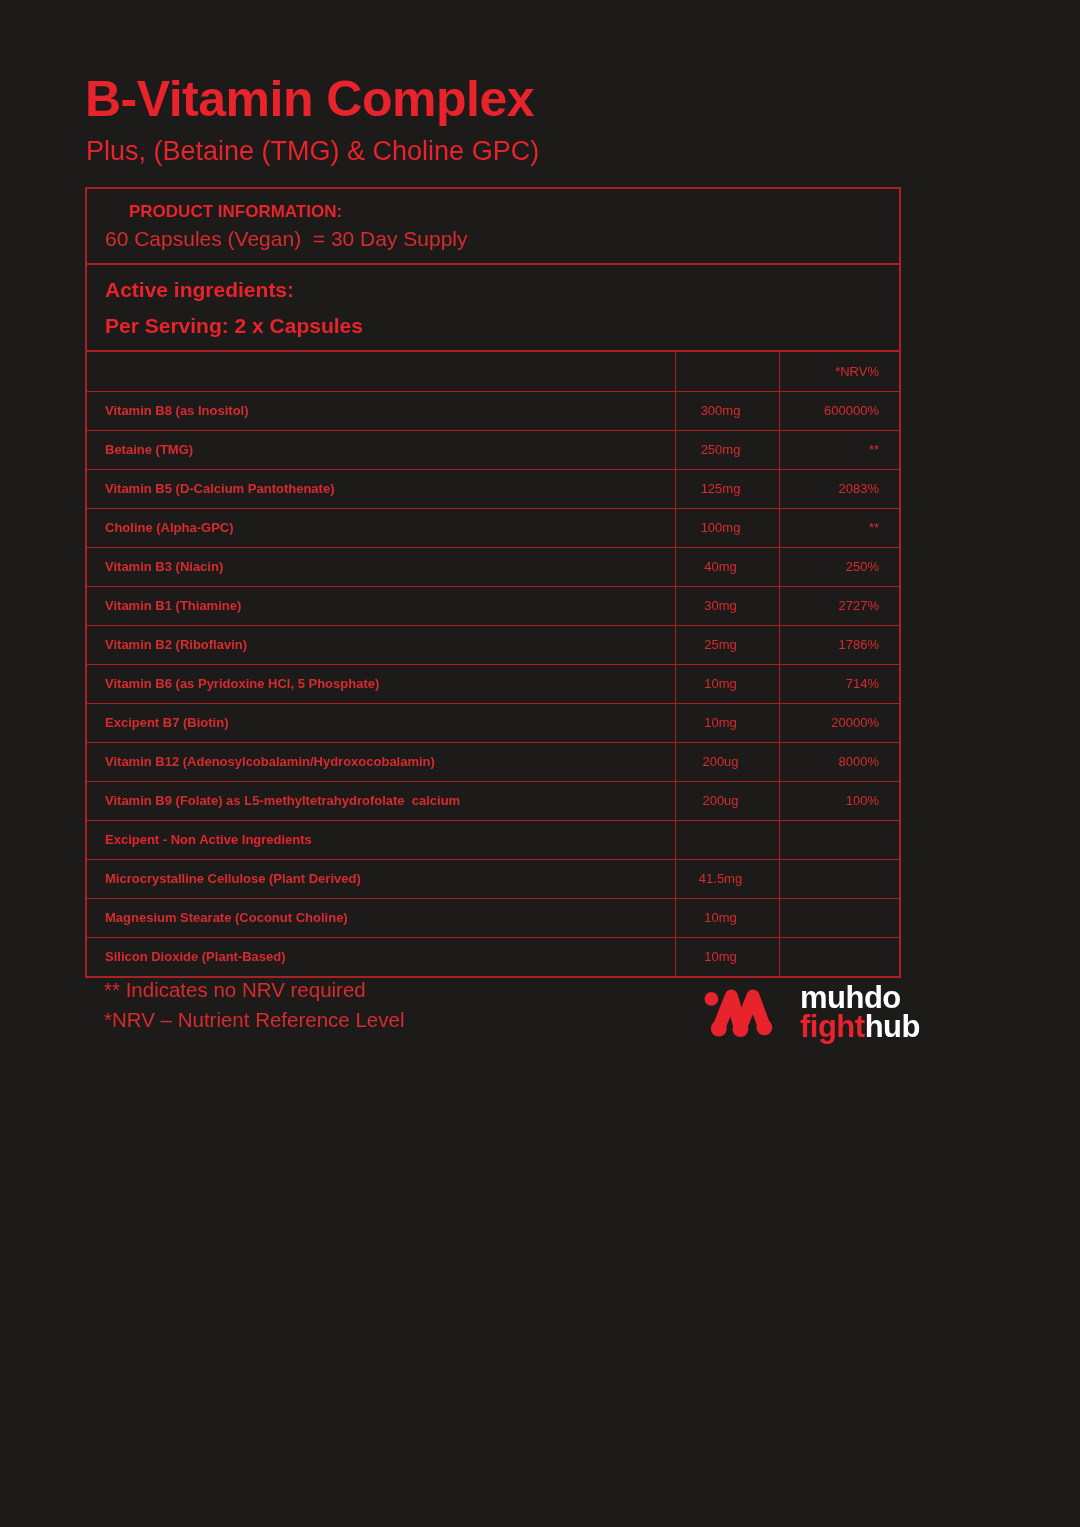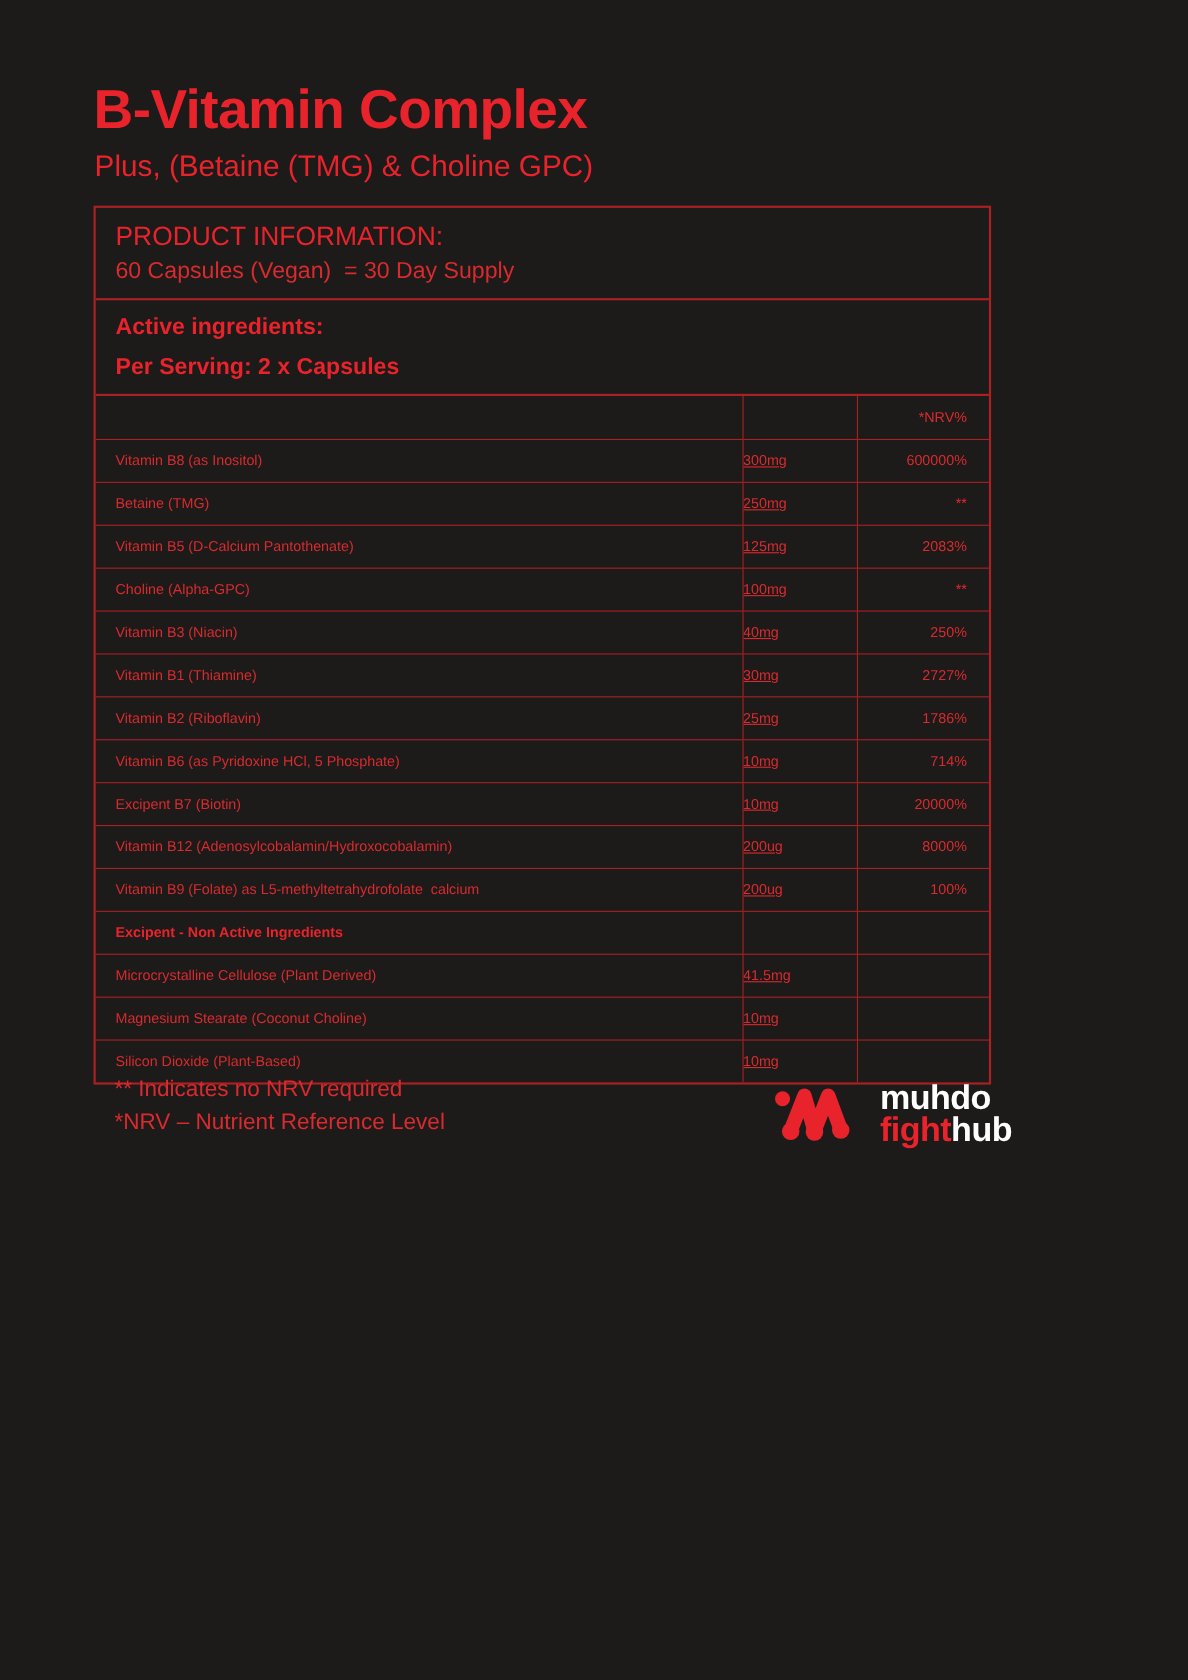--- a/index.html
+++ b/index.html
@@ -40,24 +40,25 @@
     left:85px; top:187px;
     width:816px;
     border:2px solid var(--border);
     background:var(--bg);
   }
   .section{
     border-bottom:2px solid var(--border);
     padding:13px 18px 12px 18px;
   }
   .section .heading{
-    font-size:24px;
-    font-weight:normal;
+    font-size:17px;
+    font-weight:bold;
     color:var(--red-bright);
     margin-bottom:5px;
+    margin-left:24px;
   }
   .section .subheading{
     font-size:21px;
     font-weight:400;
     color:var(--red);
   }
   .section.active-sec .line{
     font-size:21px;
     font-weight:bold;
     color:var(--red-bright);
@@ -72,22 +73,22 @@
   }
   table.ingredients td{
     border:1.5px solid var(--border);
     height:39px;
     font-size:13px;
     color:var(--red);
     vertical-align:middle;
     overflow:hidden;
     white-space:nowrap;
   }
-  table.ingredients td.c-name{ padding-left:18px; text-align:left; }
-  table.ingredients td.c-amount{ padding-right:13px; text-align:left;text-decoration:underline; }
+  table.ingredients td.c-name{ padding-left:18px; text-align:left;font-weight:bold; }
+  table.ingredients td.c-amount{ padding-right:13px; text-align:center; }
   table.ingredients td.c-nrv{ padding-right:20px; text-align:right; }
   table.ingredients tr.bold td{ font-weight:bold; color:var(--red-bright); }
   table.ingredients tr td:first-child{ border-left:none; }
   table.ingredients tr td:last-child{ border-right:none; }
   table.ingredients tr:last-child td{ border-bottom:none; }
   table.ingredients tr:first-child td{ border-top:none; }
   .footnotes{
     position:absolute;
     left:104px; top:975px;
     font-size:20.5px;

